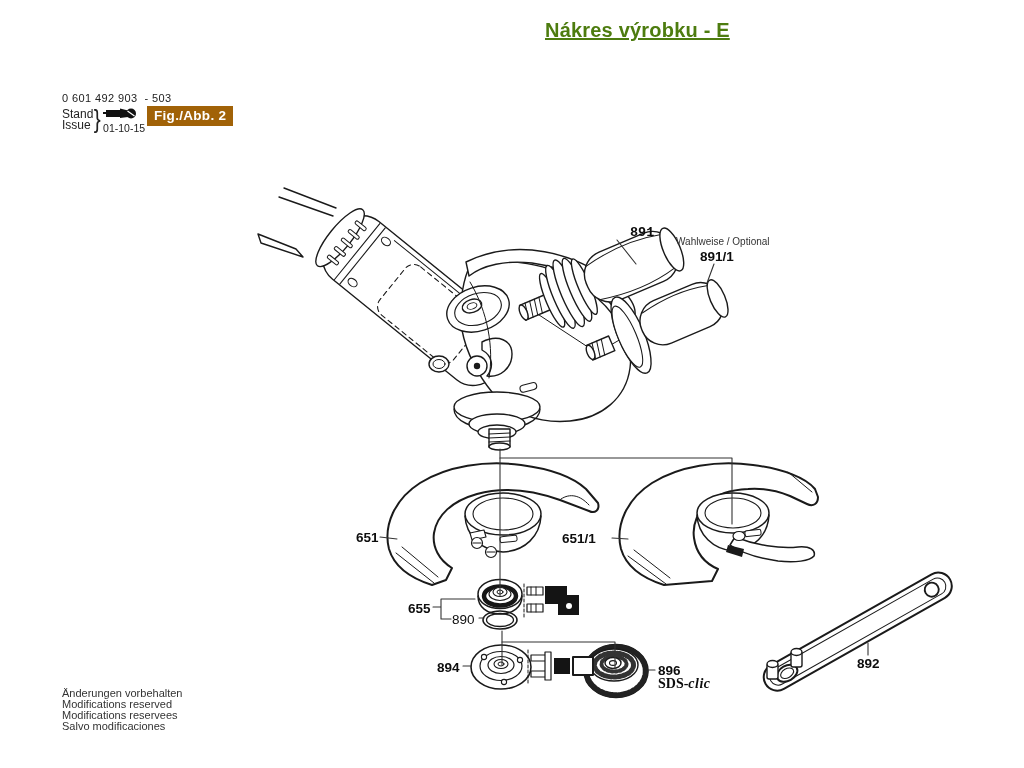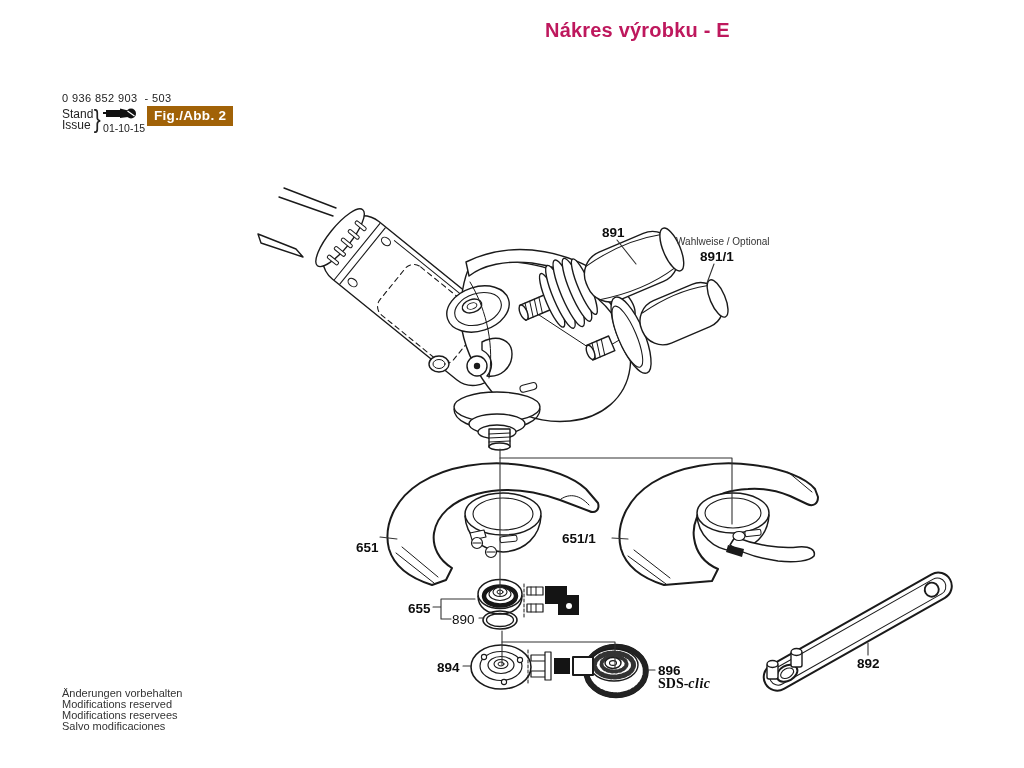--- a/index.html
+++ b/index.html
@@ -3,21 +3,21 @@
 <meta charset="utf-8">
 <style>
   html,body{margin:0;padding:0;}
   body{
     width:1024px;height:768px;position:relative;background:#fff;
     font-family:"Liberation Sans","DejaVu Sans",sans-serif;color:#111;
     overflow:hidden;
   }
   .abs{position:absolute;}
   .title{
-    font-size:20px;font-weight:bold;letter-spacing:0.2px;color:#be185d;
+    font-size:20px;font-weight:bold;letter-spacing:0.2px;color:#4d7c0f;text-decoration:underline;
   }
   .partnum{font-size:11px;color:#222;letter-spacing:0.4px;white-space:nowrap;}
   .partnum .sep{margin-left:7px;}
   .standissue{font-size:12px;line-height:11px;color:#222;}
   .brace{font-size:26px;font-weight:400;color:#222;transform:scaleX(0.8);}
   .datetxt{font-size:10.5px;color:#222;}
   .figbox{
     background:#a16207;color:#fff;font-weight:bold;font-size:13.5px;
     padding:2px 7px 3px 7px;letter-spacing:0.3px;
   }
@@ -249,21 +249,21 @@
       <path d="M463,666 H471"></path>
       <path d="M648,670 H655"></path>
       <path d="M868,643 V655"></path>
     </g>
   </g>
 </svg>
 
 <div class="abs title" style="left:545px;top:19px;">Nákres výrobku - E</div>
 
 <div class="abs partnum" style="left:62px;top:92px;">
-  <span>0 936 852 903</span><span class="sep">- 503</span>
+  <span>0 601 492 903</span><span class="sep">- 503</span>
 </div>
 
 <div class="abs" style="left:62px;top:104px;display:flex;align-items:center;">
   <div class="standissue">
     <div>Stand</div>
     <div>Issue</div>
   </div>
   <div class="brace">}</div>
   <div style="margin-left:1px;">
     <svg width="34" height="14" viewBox="0 0 34 14">
@@ -272,24 +272,24 @@
       <path d="M17,2.5 L25,4.5 L25,11 L17,12 Z" fill="#111"></path>
       <circle cx="28" cy="7.5" r="5" fill="#111"></circle>
       <line x1="24.5" y1="5" x2="31.5" y2="10" stroke="#fff" stroke-width="1.2"></line>
     </svg>
     <div class="datetxt" style="margin-top:-2px;">01-10-15</div>
   </div>
 </div>
 
 <div class="abs figbox" style="left:147px;top:106px;">Fig./Abb. 2</div>
 
-<div class="abs callout" style="left:602px;top:225px;">891</div>
+<div class="abs callout" style="left:630px;top:225px;font-family:Liberation Mono, monospace;">891</div>
 <div class="abs optional" style="left:676px;top:236px;">Wahlweise / Optional</div>
 <div class="abs callout" style="left:700px;top:249px;">891/1</div>
-<div class="abs callout" style="left:356px;top:530px;margin-top:10px;">651</div>
+<div class="abs callout" style="left:356px;top:530px;">651</div>
 <div class="abs callout" style="left:562px;top:531px;">651/1</div>
 <div class="abs callout" style="left:408px;top:601px;">655</div>
 <div class="abs callout light" style="left:452px;top:612px;">890</div>
 <div class="abs callout" style="left:437px;top:660px;">894</div>
 <div class="abs callout" style="left:658px;top:663px;">896</div>
 <div class="abs sdsline" style="left:658px;top:676px;">
   <span class="p1">SDS-</span><span class="p2">clic</span>
 </div>
 <div class="abs callout" style="left:857px;top:656px;">892</div>
 

